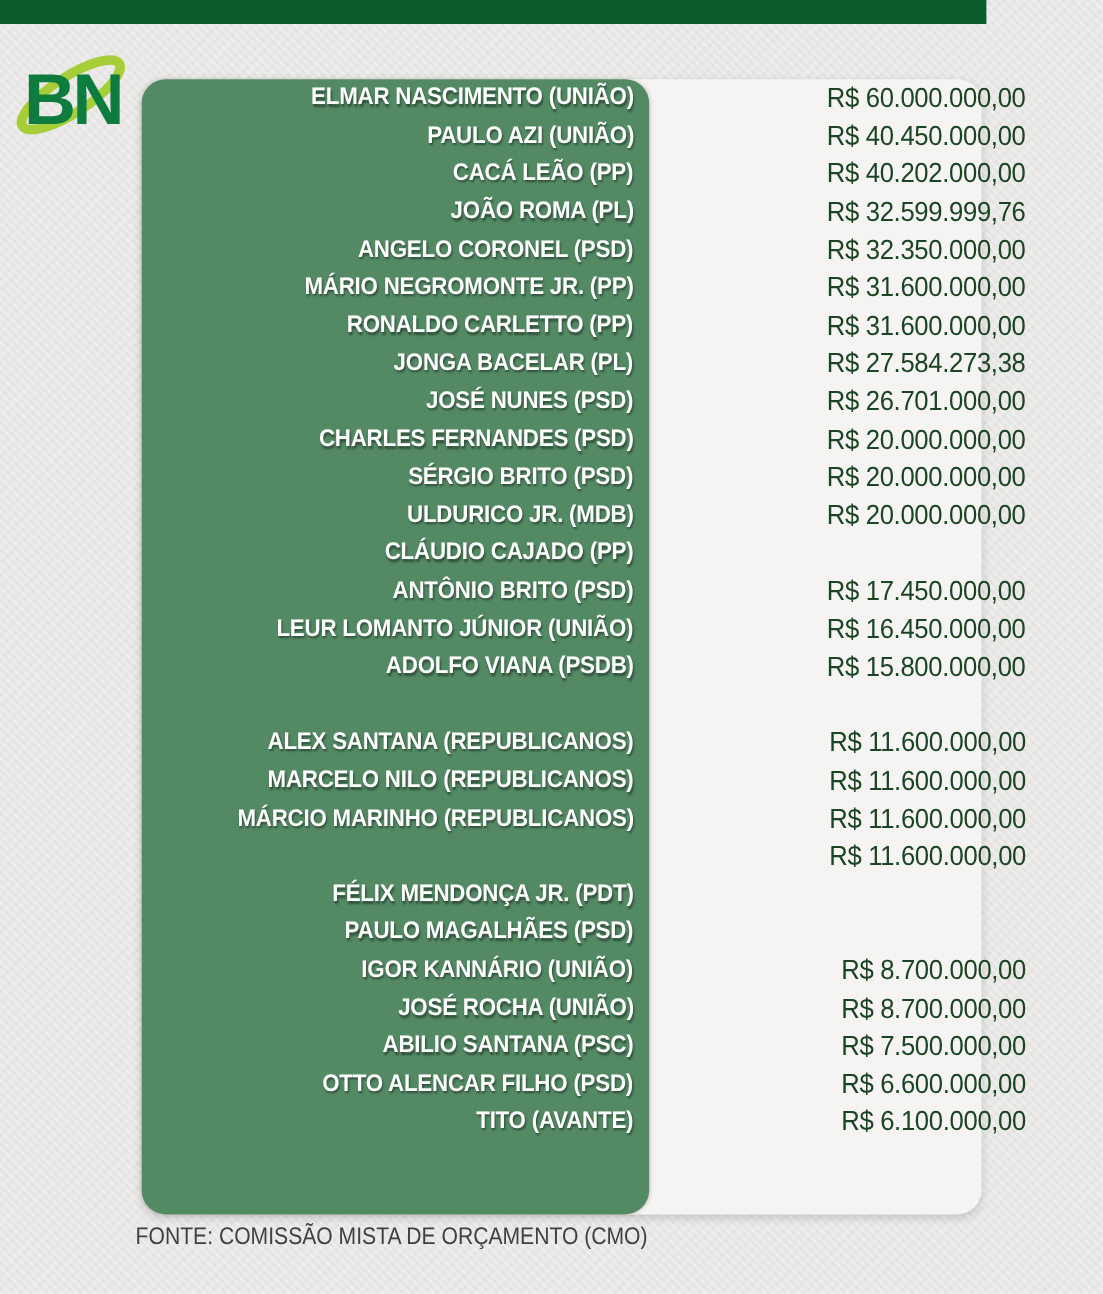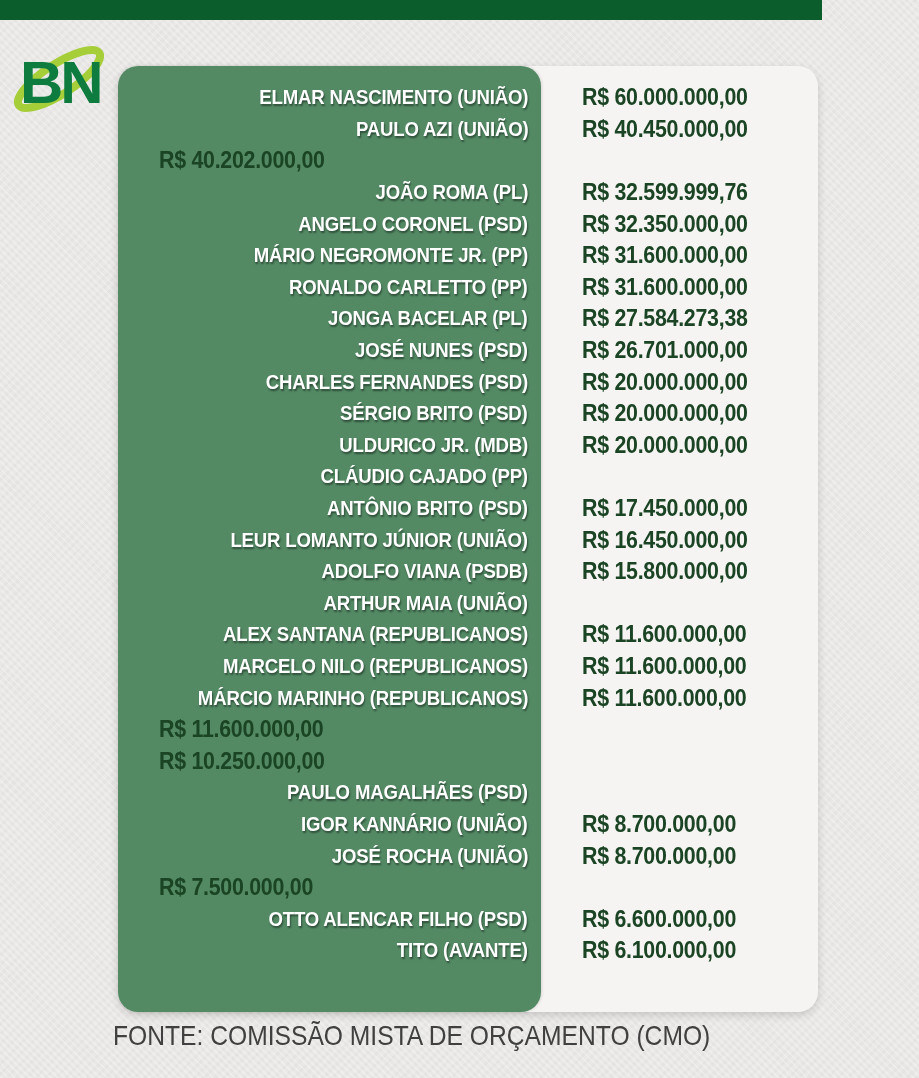--- a/index.html
+++ b/index.html
@@ -32,51 +32,50 @@
   .green-panel {
     position: absolute; left: 0; top: 0;
     width: 423px; height: 946px;
     background: var(--panel, #538a64);
     border-radius: 20px;
     box-shadow: 1px 0 3px rgba(0,0,0,.12);
   }
   .rows {
     position: absolute; left: 0; top: 0;
     width: 749px; height: 946px;
-    padding-top: 16px;
   }
   .row { display: flex; height: 31.6px; align-items: center; }
   .cell-name {
     width: 423px; padding-right: 13px;
     text-align: right;
     font-size: 20px; font-weight: bold;
     color: var(--name, #ffffff);
     white-space: nowrap;
   }
   .cell-name span {
     display: inline-block;
     transform: scaleX(.93); transform-origin: 100% 50%;
     text-shadow: 1px 2px 2px rgba(0,0,0,.45);
     letter-spacing: -.2px;
   }
   .cell-value {
     flex: 1; padding-left: 41px;
-    text-align: left;
-    font-size: 23px; font-weight: bold;
+    text-align: right;
+    font-size: 23px; font-weight: normal;
     color: var(--val, #1a4423);
     white-space: nowrap;
   }
   .cell-value span {
     display: inline-block;
     transform: scaleX(.93); transform-origin: 0 50%;
     letter-spacing: -.3px;
   }
   .source {
     position: absolute; left: 113px; top: 1020px;
-    font-size: 28px; color: var(--src, #404040);
+    font-size: 20px; color: var(--src, #404040);
     white-space: nowrap;
   }
   .source span {
     display: inline-block;
     transform: scaleX(.88); transform-origin: 0 50%;
   }
 </style>
 </head>
 <body>
 
@@ -96,20 +95,21 @@
     <div class="cell-name"><span>ELMAR NASCIMENTO (UNIÃO)</span></div>
     <div class="cell-value"><span>R$ 60.000.000,00</span></div>
   </div>
 
   <div class="row">
     <div class="cell-name"><span>PAULO AZI (UNIÃO)</span></div>
     <div class="cell-value"><span>R$ 40.450.000,00</span></div>
   </div>
 
   <div class="row">
+    <div class="cell-name"><span>CACÁ LEÃO (PP)</span></div>
     <div class="cell-value"><span>R$ 40.202.000,00</span></div>
   </div>
 
   <div class="row">
     <div class="cell-name"><span>JOÃO ROMA (PL)</span></div>
     <div class="cell-value"><span>R$ 32.599.999,76</span></div>
   </div>
 
   <div class="row">
     <div class="cell-name"><span>ANGELO CORONEL (PSD)</span></div>
@@ -165,21 +165,20 @@
     <div class="cell-name"><span>LEUR LOMANTO JÚNIOR (UNIÃO)</span></div>
     <div class="cell-value"><span>R$ 16.450.000,00</span></div>
   </div>
 
   <div class="row">
     <div class="cell-name"><span>ADOLFO VIANA (PSDB)</span></div>
     <div class="cell-value"><span>R$ 15.800.000,00</span></div>
   </div>
 
   <div class="row">
-    <div class="cell-name"><span>ARTHUR MAIA (UNIÃO)</span></div>
   </div>
 
   <div class="row">
     <div class="cell-name"><span>ALEX SANTANA (REPUBLICANOS)</span></div>
     <div class="cell-value"><span>R$ 11.600.000,00</span></div>
   </div>
 
   <div class="row">
     <div class="cell-name"><span>MARCELO NILO (REPUBLICANOS)</span></div>
     <div class="cell-value"><span>R$ 11.600.000,00</span></div>
@@ -188,38 +187,39 @@
   <div class="row">
     <div class="cell-name"><span>MÁRCIO MARINHO (REPUBLICANOS)</span></div>
     <div class="cell-value"><span>R$ 11.600.000,00</span></div>
   </div>
 
   <div class="row">
     <div class="cell-value"><span>R$ 11.600.000,00</span></div>
   </div>
 
   <div class="row">
-    <div class="cell-value"><span>R$ 10.250.000,00</span></div>
+    <div class="cell-name"><span>FÉLIX MENDONÇA JR. (PDT)</span></div>
   </div>
 
   <div class="row">
     <div class="cell-name"><span>PAULO MAGALHÃES (PSD)</span></div>
   </div>
 
   <div class="row">
     <div class="cell-name"><span>IGOR KANNÁRIO (UNIÃO)</span></div>
     <div class="cell-value"><span>R$ 8.700.000,00</span></div>
   </div>
 
   <div class="row">
     <div class="cell-name"><span>JOSÉ ROCHA (UNIÃO)</span></div>
     <div class="cell-value"><span>R$ 8.700.000,00</span></div>
   </div>
 
   <div class="row">
+    <div class="cell-name"><span>ABILIO SANTANA (PSC)</span></div>
     <div class="cell-value"><span>R$ 7.500.000,00</span></div>
   </div>
 
   <div class="row">
     <div class="cell-name"><span>OTTO ALENCAR FILHO (PSD)</span></div>
     <div class="cell-value"><span>R$ 6.600.000,00</span></div>
   </div>
 
   <div class="row">
     <div class="cell-name"><span>TITO (AVANTE)</span></div>

